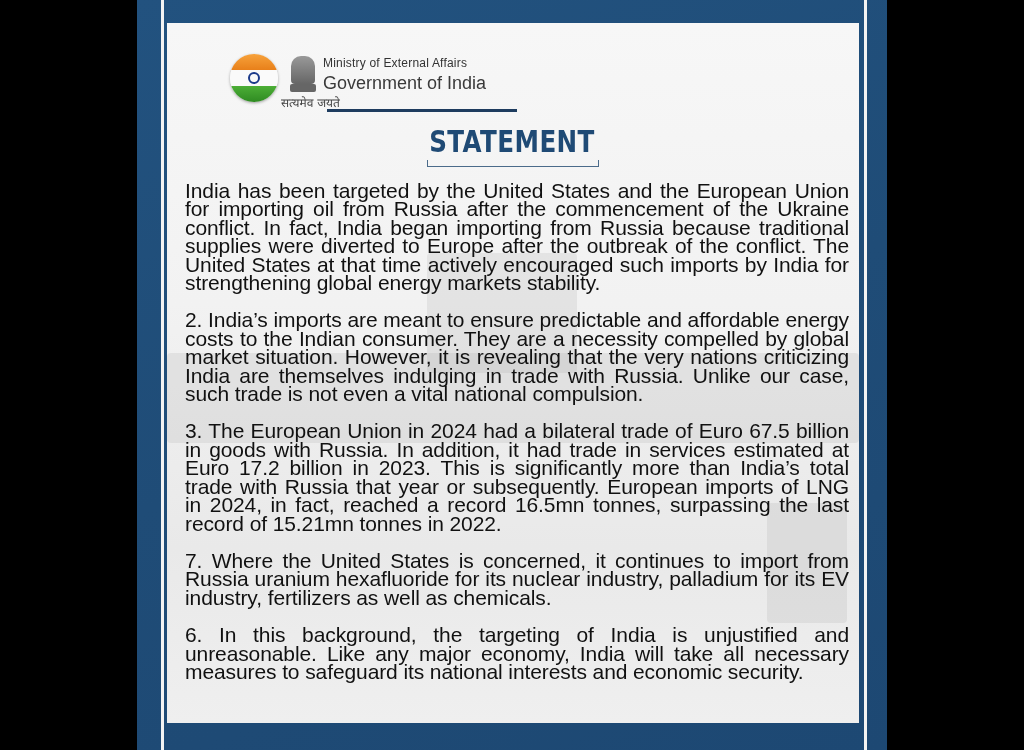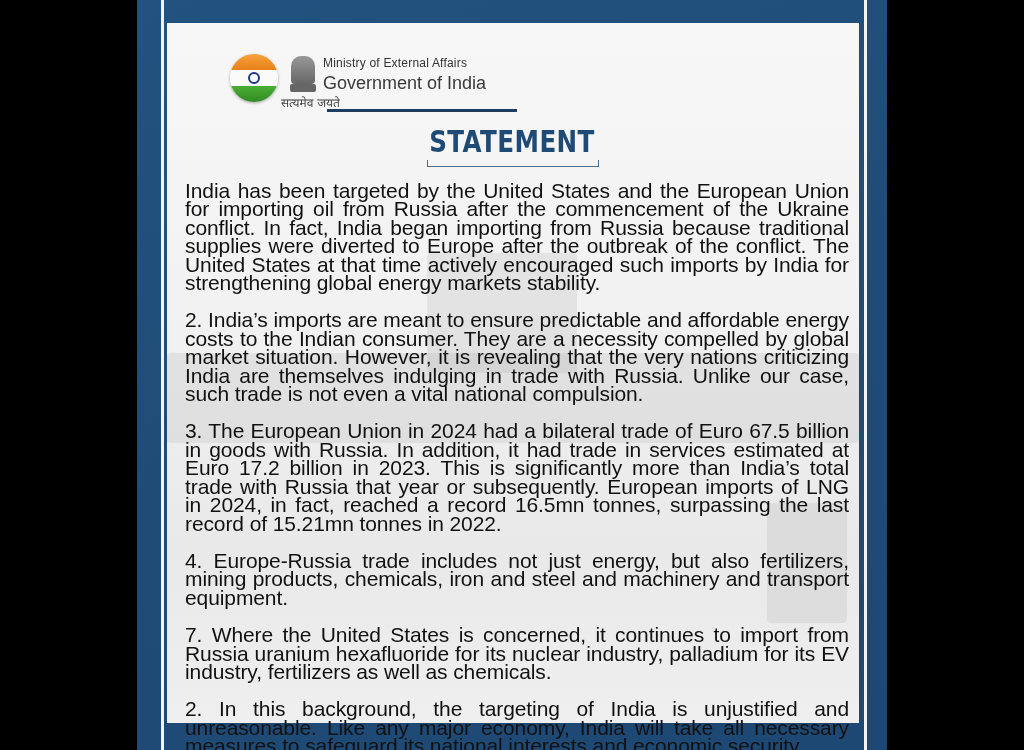--- a/index.html
+++ b/index.html
@@ -72,18 +72,17 @@
     </div>
   </div>
 
   <div class="title">STATEMENT</div>
   <div class="title-bracket"></div>
 
   <div class="body">
     <p class="para">India has been targeted by the United States and the European Union for importing oil from Russia after the commencement of the Ukraine conflict. In fact, India began importing from Russia because traditional supplies were diverted to Europe after the outbreak of the conflict. The United States at that time actively encouraged such imports by India for strengthening global energy markets stability.</p>
     <p class="para">2. India’s imports are meant to ensure predictable and affordable energy costs to the Indian consumer. They are a necessity compelled by global market situation. However, it is revealing that the very nations criticizing India are themselves indulging in trade with Russia. Unlike our case, such trade is not even a vital national compulsion.</p>
     <p class="para">3.  The European Union in 2024 had a bilateral trade of Euro 67.5 billion in goods with Russia. In addition, it had trade in services estimated at Euro 17.2 billion in 2023. This is significantly more than India’s total trade with Russia that year or subsequently. European imports of LNG in 2024, in fact, reached a record 16.5mn tonnes, surpassing the last record of 15.21mn tonnes in 2022.</p>
-    <p class="para">4.  Europe-Russia trade includes not just energy, but also fertilizers, mining products, chemicals, iron and steel and machinery and transport equipment.</p>
     <p class="para">7. Where the United States is concerned, it continues to import from Russia uranium hexafluoride for its nuclear industry, palladium for its EV industry, fertilizers as well as chemicals.</p>
-    <p class="para">2. In this background, the targeting of India is unjustified and unreasonable. Like any major economy, India will take all necessary measures to safeguard its national interests and economic security.</p>
+    <p class="para">6. In this background, the targeting of India is unjustified and unreasonable. Like any major economy, India will take all necessary measures to safeguard its national interests and economic security.</p>
   </div>
 
 </div>
 
 </body></html>

